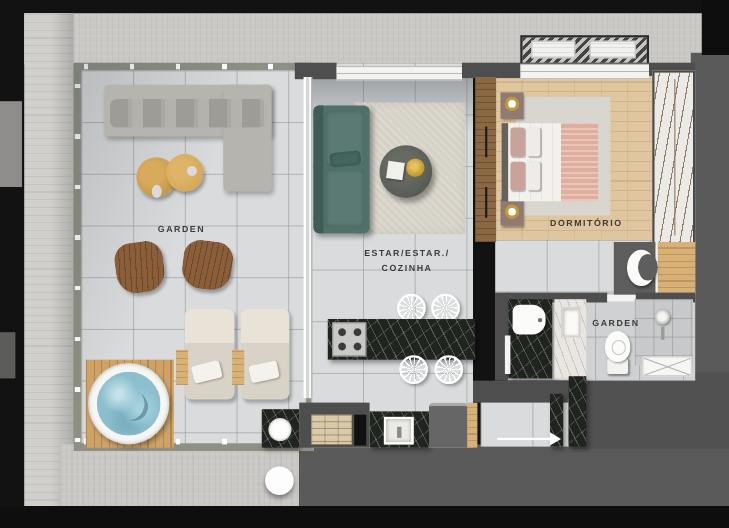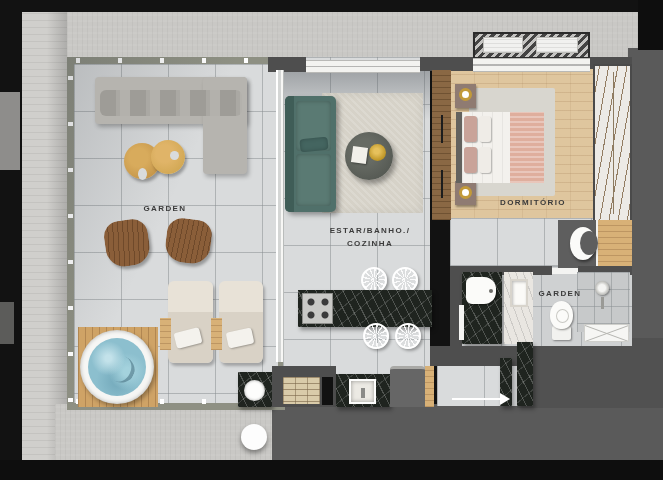--- a/index.html
+++ b/index.html
@@ -255,18 +255,18 @@
   <div class="abs" style="left:601px;top:297px;width:3px;height:12px;background:#9a9a96;"></div>
   <div class="abs mat" style="left:584px;top:324px;width:45px;height:18px;"></div>
   <div class="abs marble" style="left:517px;top:342px;width:16px;height:64px;"></div>
 
   <div class="abs wall" style="left:430px;top:346px;width:87px;height:20px;"></div>
   <div class="abs marble" style="left:500px;top:358px;width:12px;height:48px;"></div>
   <div class="abs arrowline" style="left:452px;top:398px;width:52px;height:2px;"></div>
   <div class="abs arrowhead" style="left:500px;top:393px;"></div>
 
   <div class="abs lbl" style="left:115px;top:204px;width:100px;">GARDEN</div>
-  <div class="abs lbl" style="left:320px;top:226px;width:100px;">ESTAR/BANHO./</div>
+  <div class="abs lbl" style="left:320px;top:226px;width:100px;">ESTAR/ESTAR./</div>
   <div class="abs lbl" style="left:320px;top:239px;width:100px;text-align:center;">COZINHA</div>
   <div class="abs lbl" style="left:478px;top:198px;width:110px;">DORMITÓRIO</div>
   <div class="abs lbl" style="left:530px;top:289px;width:60px;">GARDEN</div>
 
 </div>
 
 </body></html>

